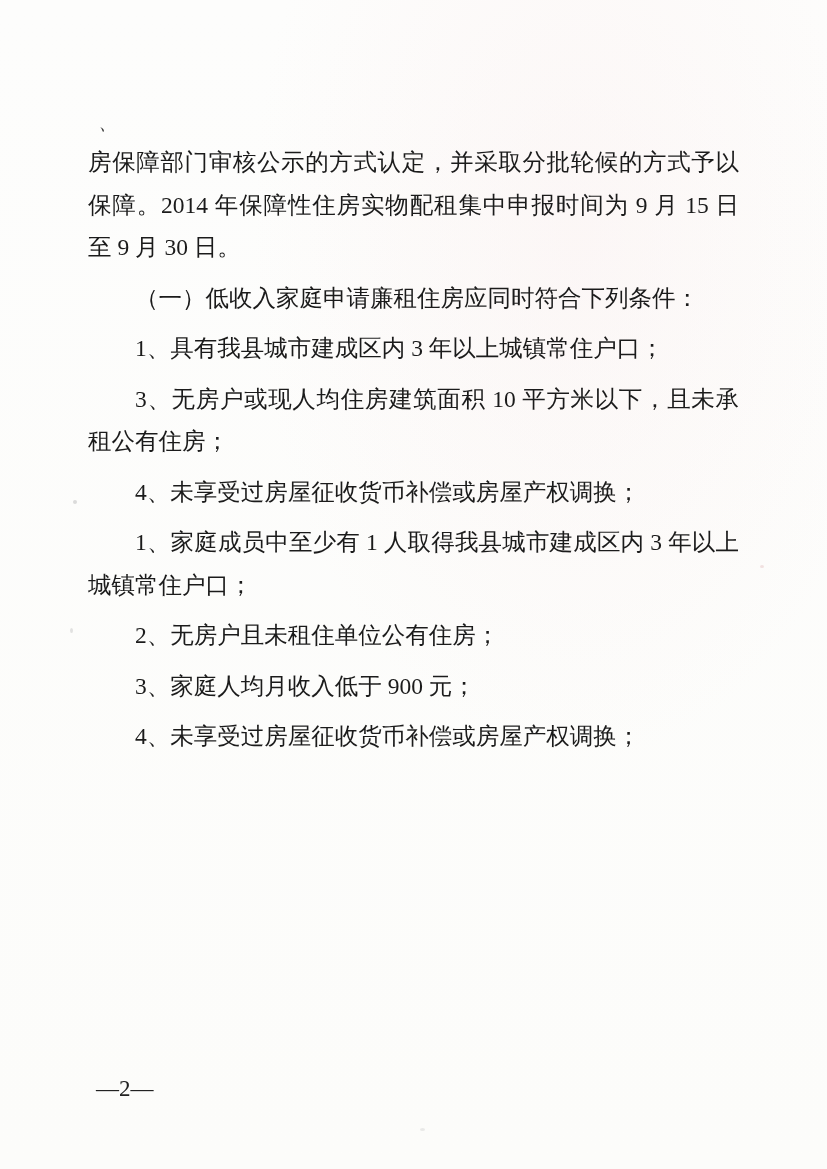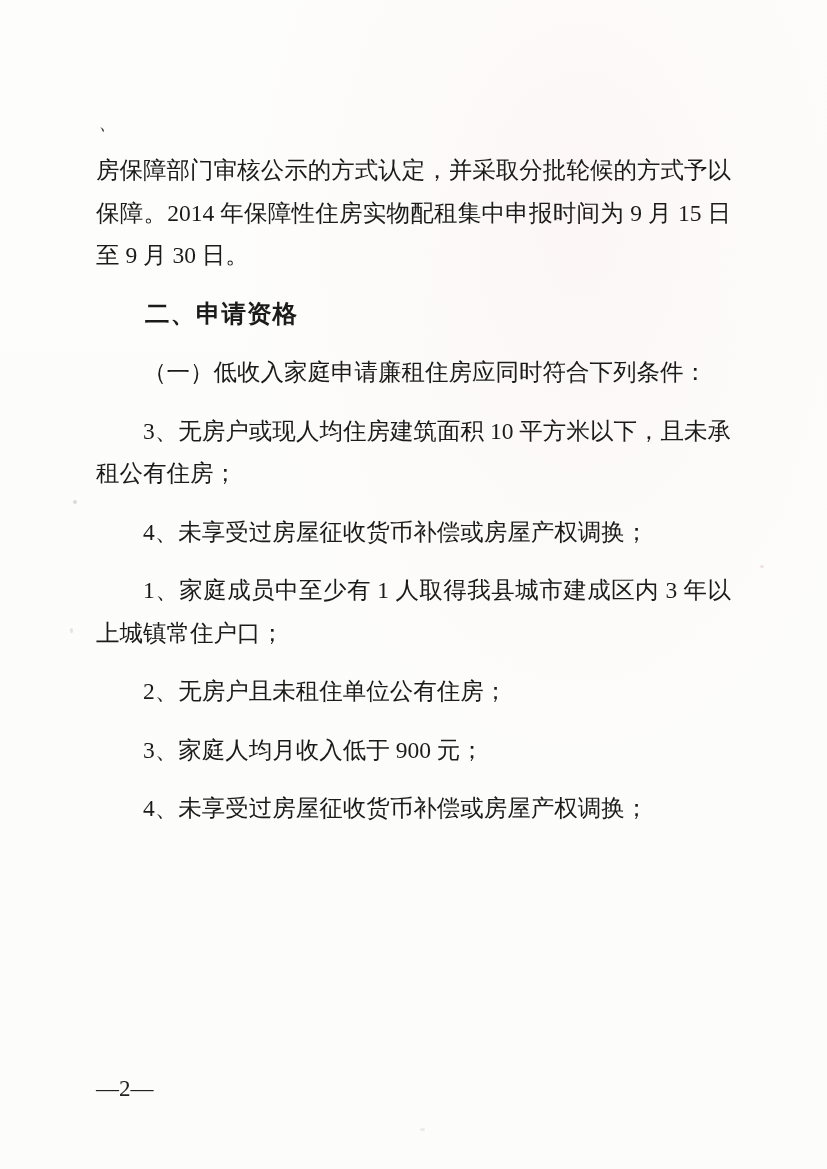--- a/index.html
+++ b/index.html
@@ -23,21 +23,21 @@
     position: absolute;
     left: 80px;
     top: 133px;
     width: 667px;
     font-size: 23.5px;
     line-height: 42.5px;
     text-align: justify;
     text-justify: inter-ideograph;
   }
   .content p {
-    margin: 16px;
+    margin: 8px;
     padding: 0;
     text-indent: 2em;
   }
   .content p.noindent {
     text-indent: 0;
   }
   .content .heading {
     font-family: "Liberation Sans", "DejaVu Sans", sans-serif;
     font-weight: 700;
     font-size: 24.5px;
@@ -72,22 +72,22 @@
 </style>
 </head>
 <body>
 
 <div class="page">
 
   <span class="stray-mark">、</span>
 
   <div class="content">
     <p class="noindent">房保障部门审核公示的方式认定，并采取分批轮候的方式予以保障。2014 年保障性住房实物配租集中申报时间为 9 月 15 日至 9 月 30 日。</p>
-    <p class="heading">二、申请资格</p>
     <p>（一）低收入家庭申请廉租住房应同时符合下列条件：</p>
+    <p>1、具有我县城市建成区内 3 年以上城镇常住户口；</p>
     <p>3、无房户或现人均住房建筑面积 10 平方米以下，且未承租公有住房；</p>
     <p>4、未享受过房屋征收货币补偿或房屋产权调换；</p>
     <p>1、家庭成员中至少有 1 人取得我县城市建成区内 3 年以上城镇常住户口；</p>
     <p>2、无房户且未租住单位公有住房；</p>
     <p>3、家庭人均月收入低于 900 元；</p>
     <p>4、未享受过房屋征收货币补偿或房屋产权调换；</p>
   </div>
 
   <div class="footer-page-number">—2—</div>
 

